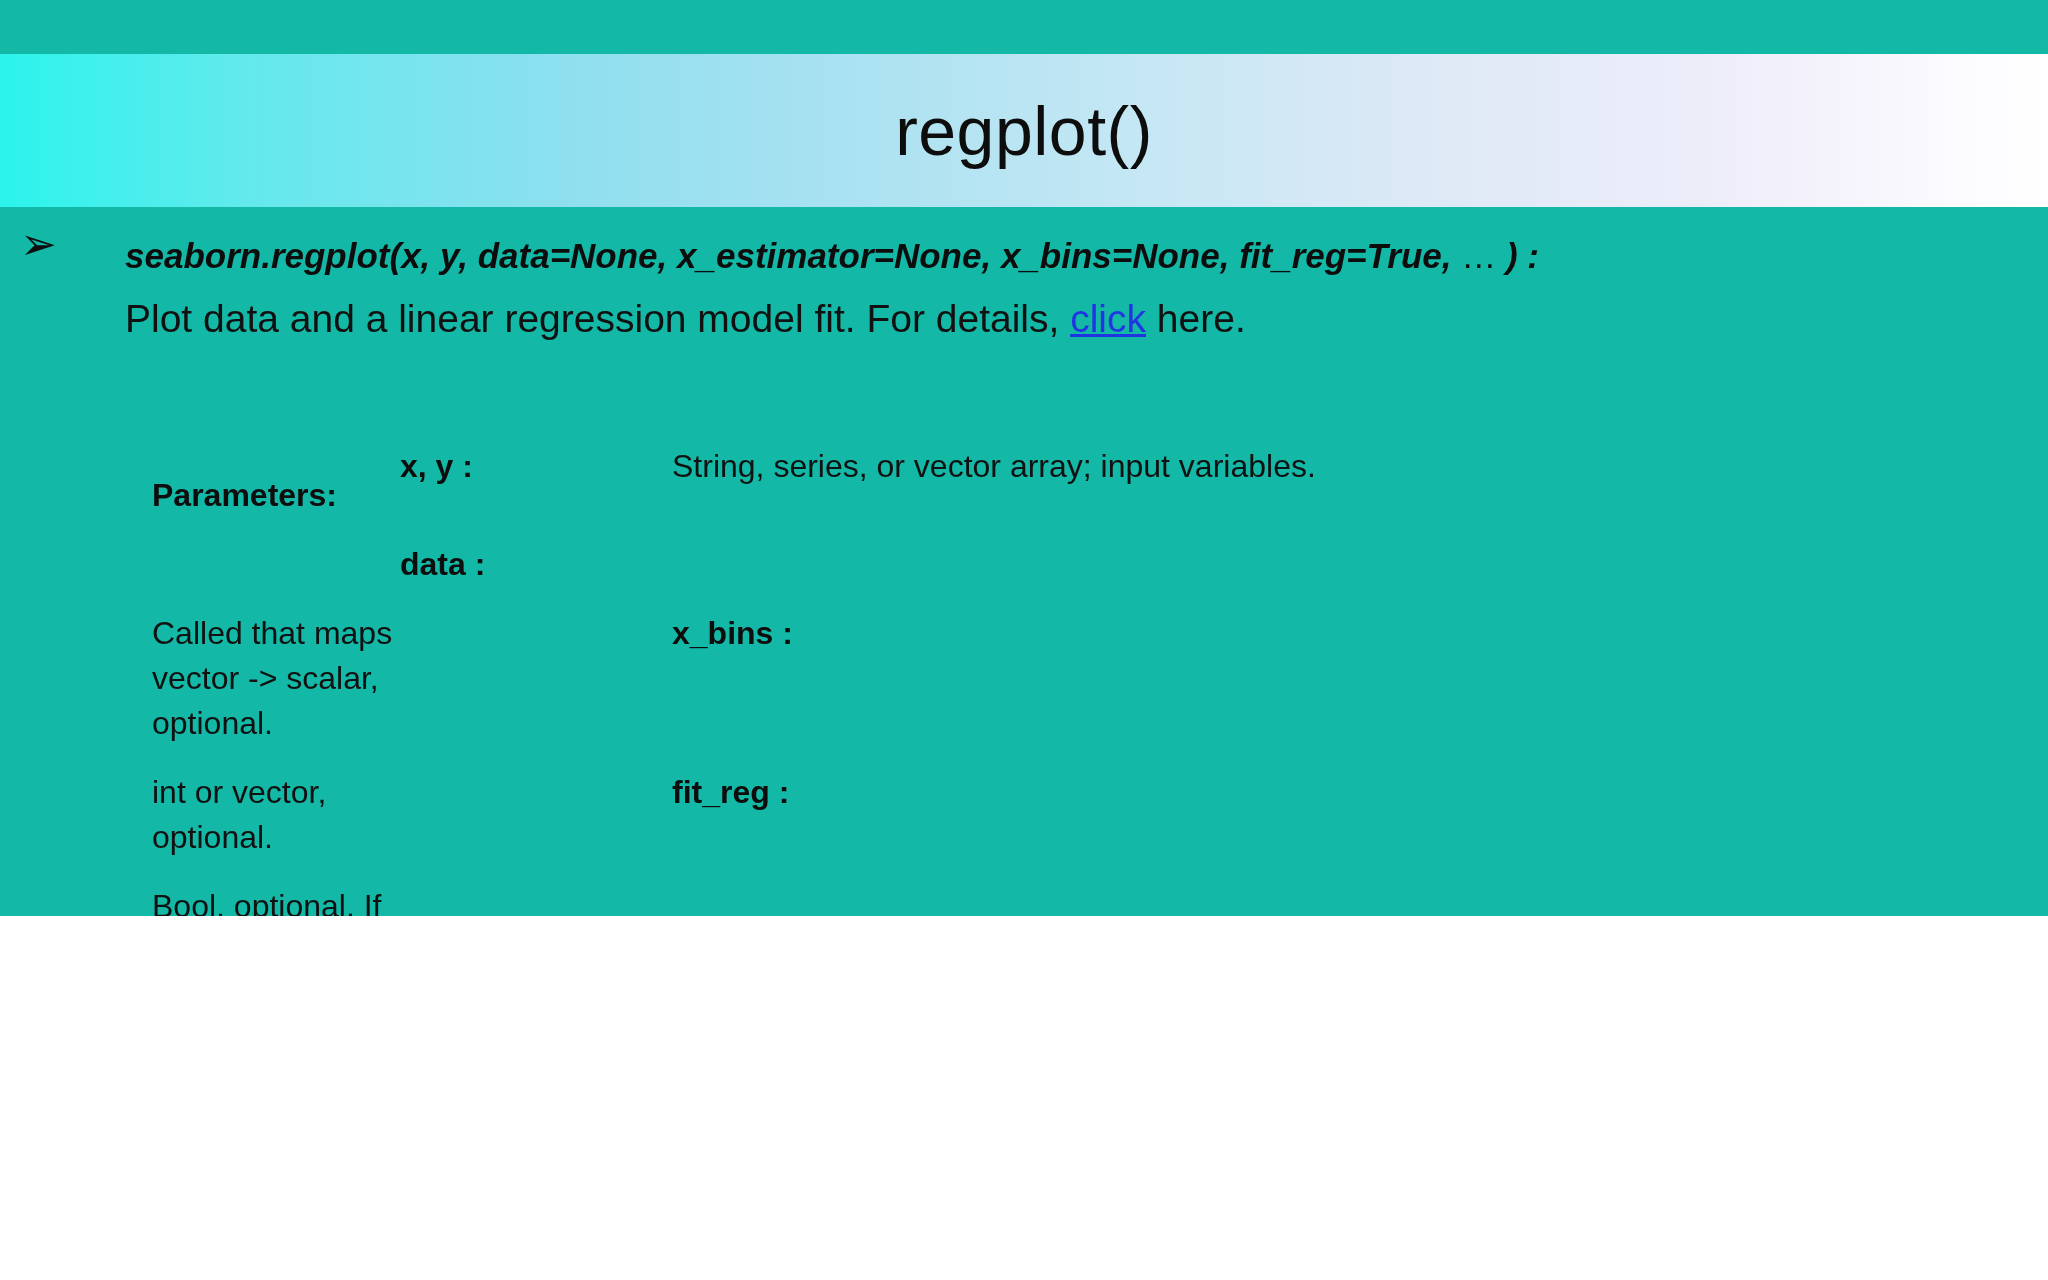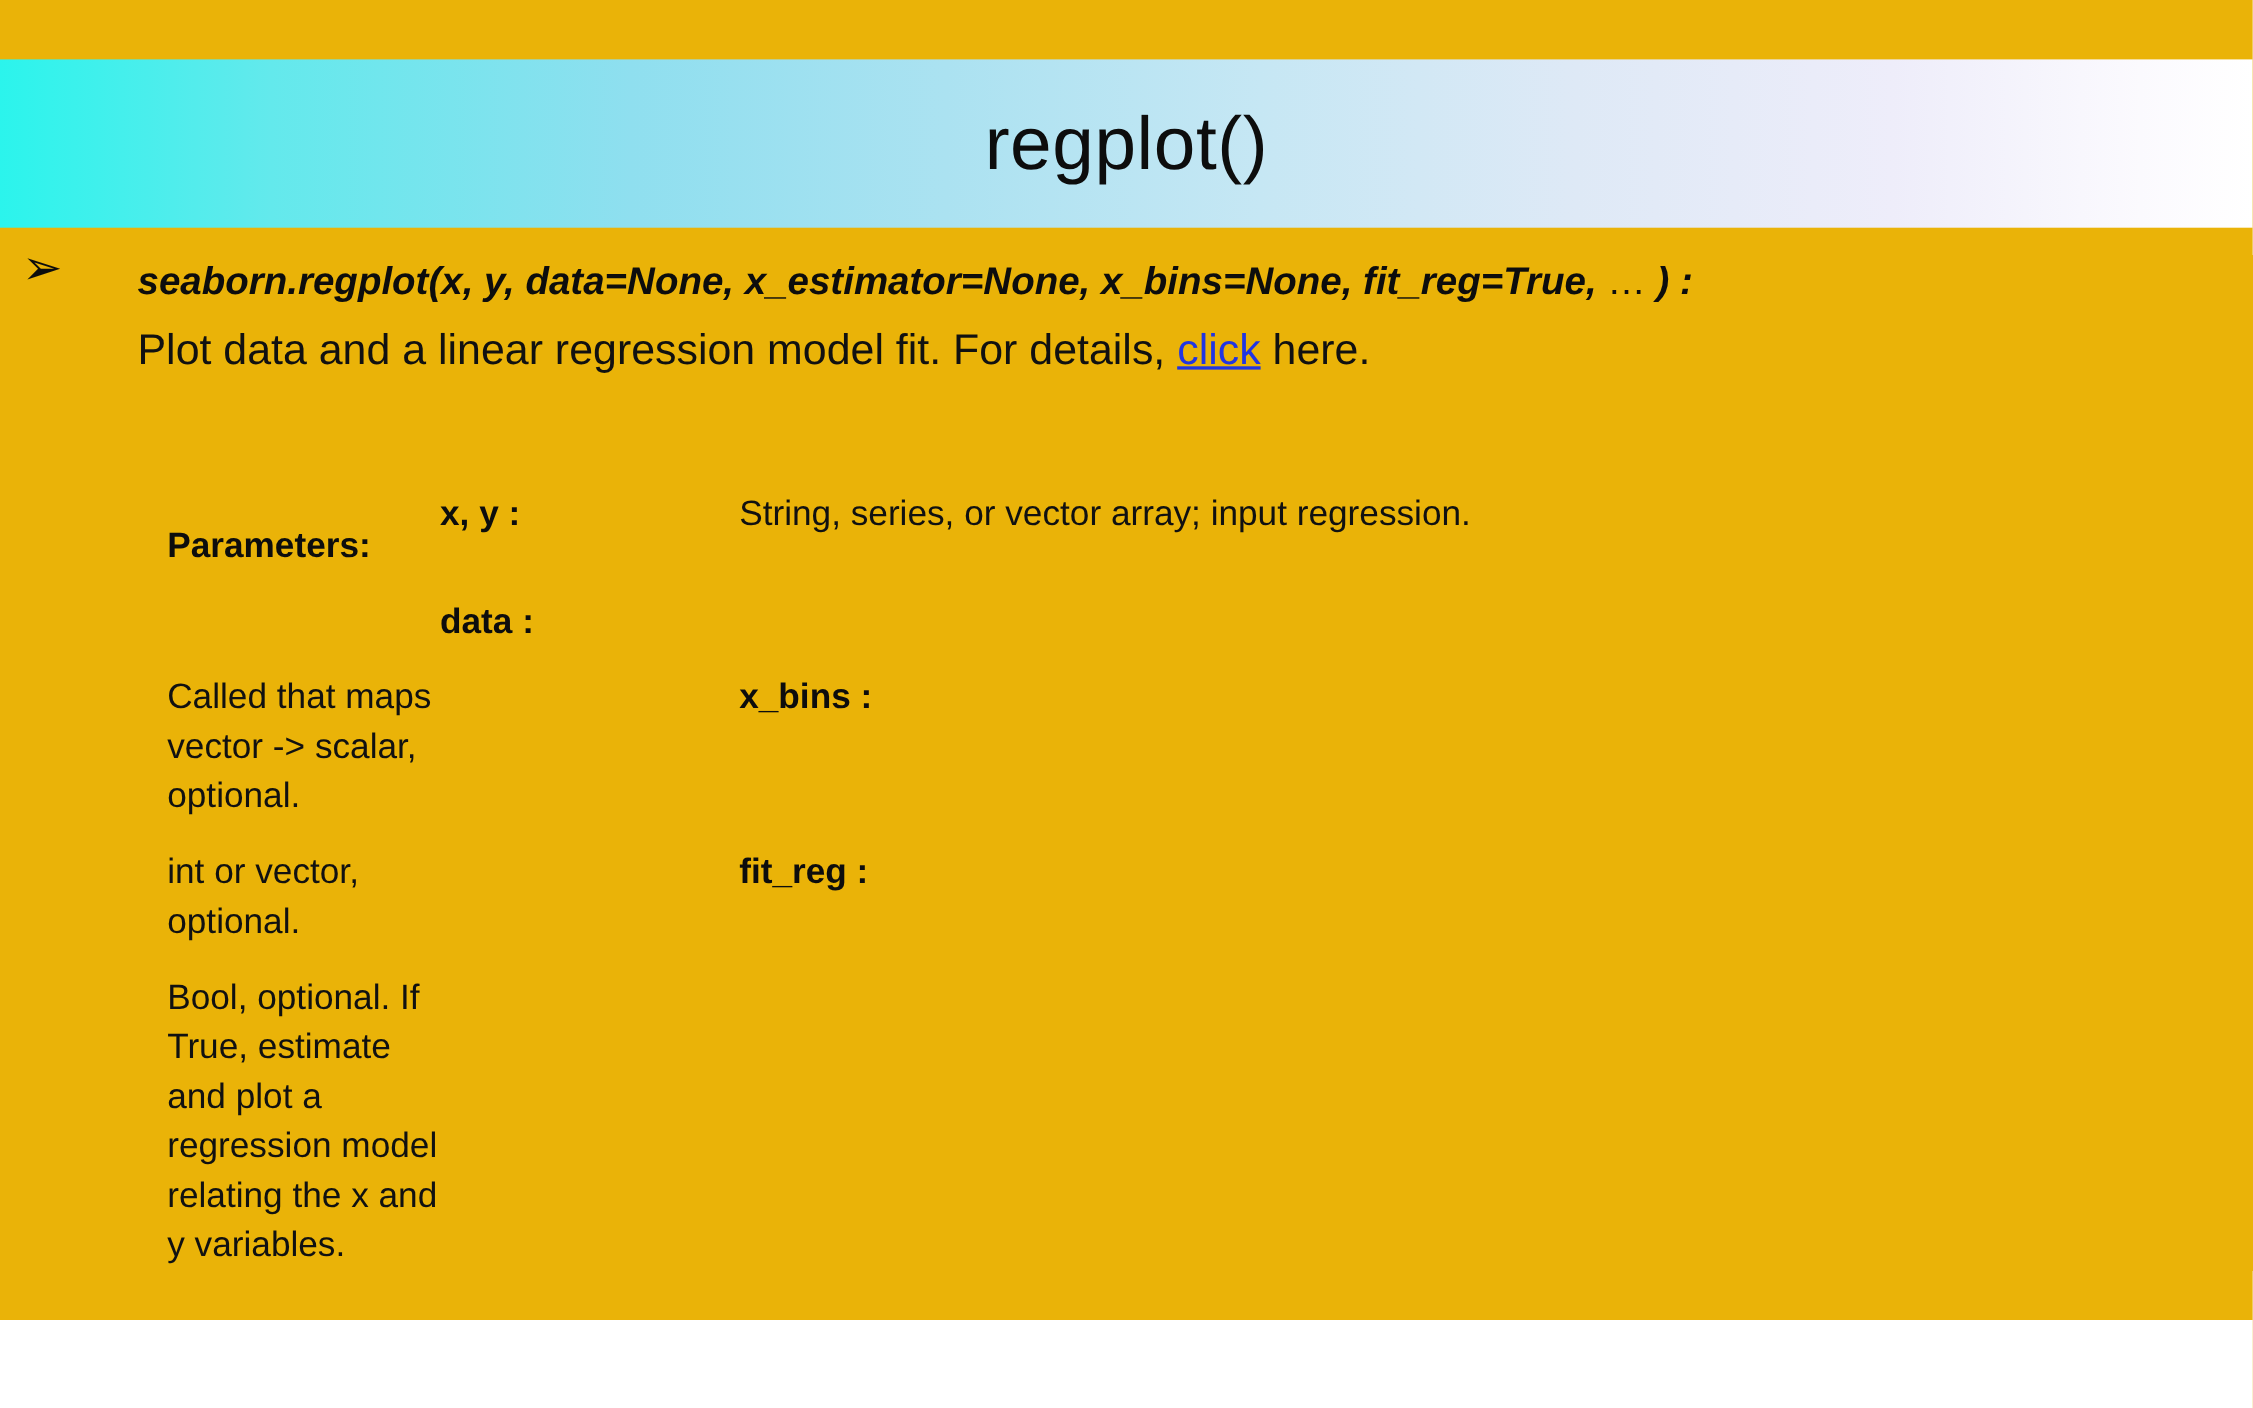--- a/index.html
+++ b/index.html
@@ -1,20 +1,20 @@
 <!DOCTYPE html>
 <html><head>
 <meta charset="utf-8">
 <style>
   html, body { margin: 0; padding: 0; background: #ffffff; }
   .slide {
     position: relative;
     width: 2048px;
-    height: 1200px;
-    background: #eab308;
+    height: 916px;
+    background: #14b8a6;
     font-family: "Liberation Sans", sans-serif;
     color: #1a1a1a;
     overflow: hidden;
   }
 
   
   .banner {
     position: absolute;
     left: 0; top: 54px;
     width: 100%; height: 153px;
@@ -103,21 +103,21 @@
   </div>
 
   <div class="desc-line">
     <span>Plot data and a linear regression model fit. For details, </span><a class="doc-link" style="color: rgb(33, 53, 226);">click</a><span> here.</span>
   </div>
 
   <div class="params">
 
     <div class="params-label">Parameters:</div>
     <div class="param-name">x, y :</div>
-    <div class="param-desc">String, series, or vector array; input regression.</div>
+    <div class="param-desc">String, series, or vector array; input variables.</div>
 
     <div class="cell-empty"></div>
     <div class="param-name">data :</div>
 
     <div class="cell-empty"></div>
     <div class="param-desc">Called that maps vector -&gt; scalar, optional.</div>
 
     <div class="cell-empty"></div>
     <div class="param-name">x_bins :</div>
     <div class="param-desc">int or vector, optional.</div>

